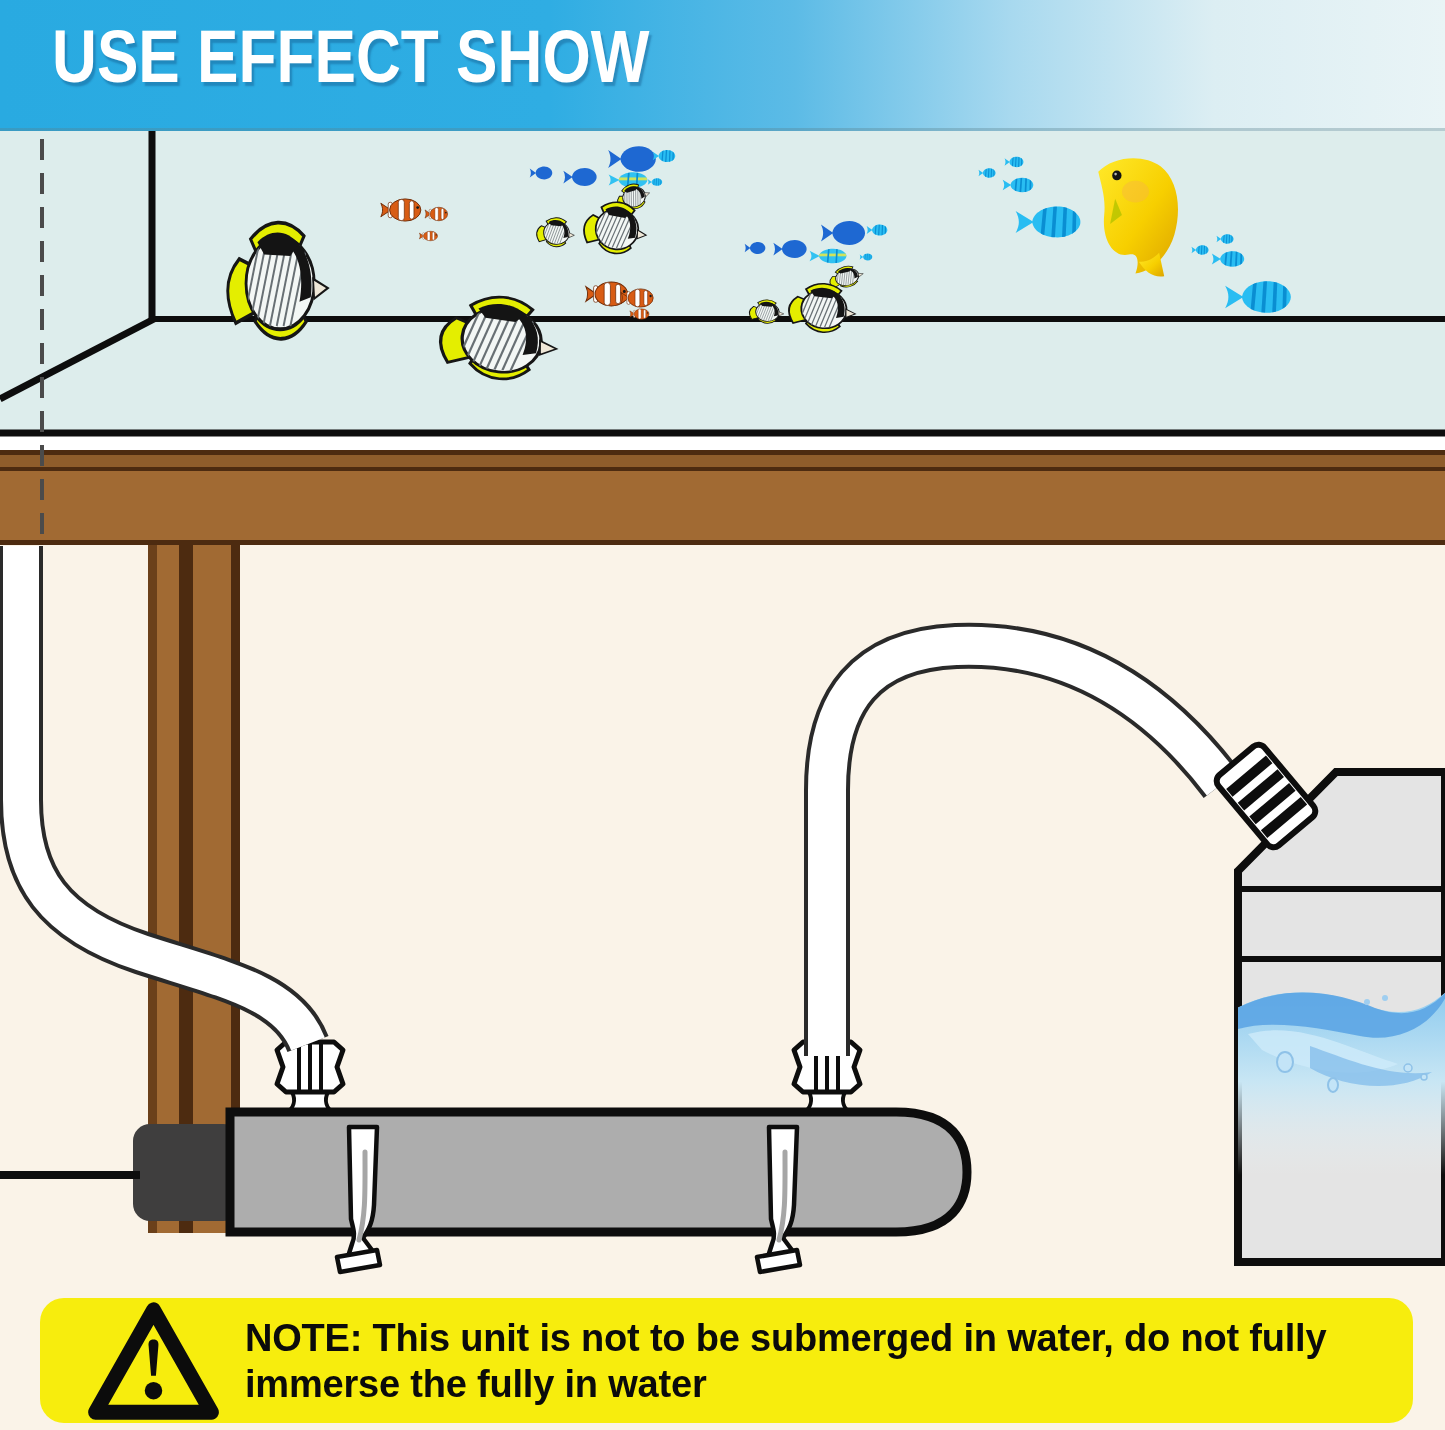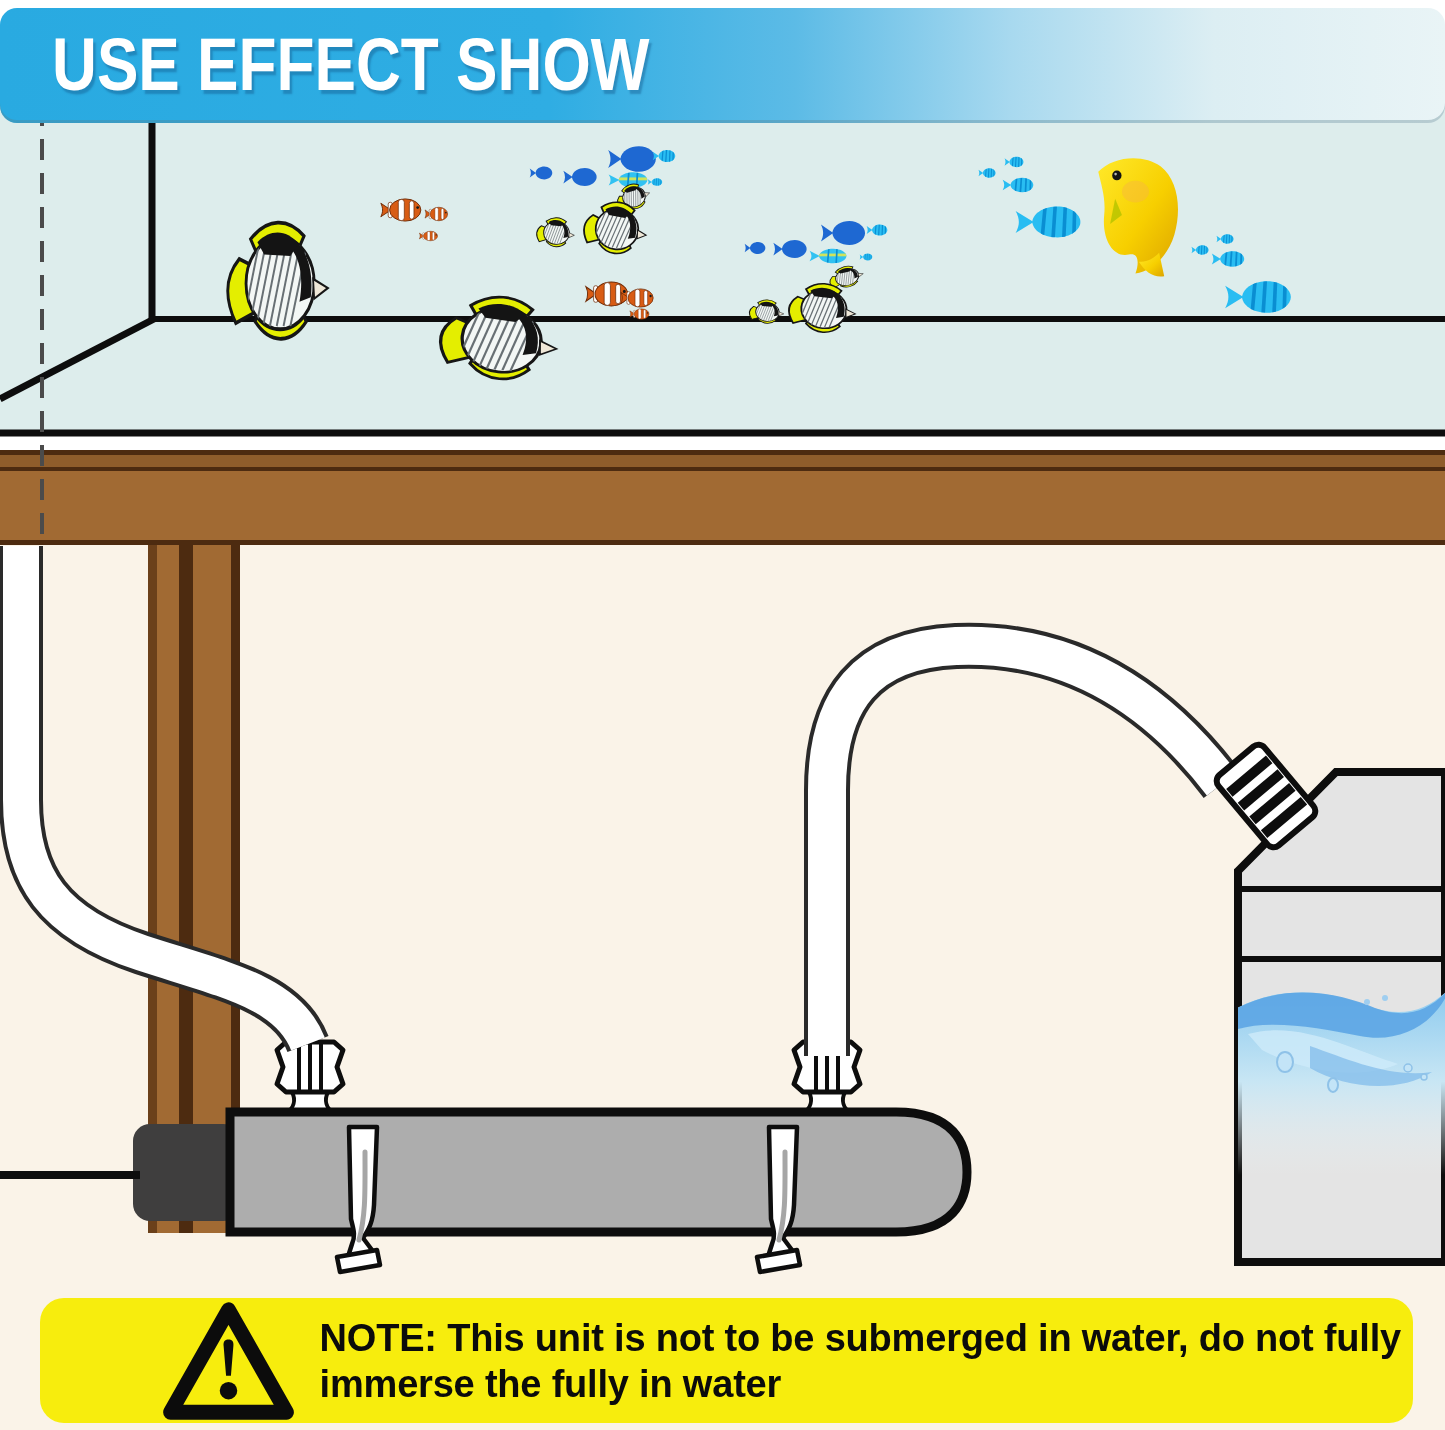--- a/index.html
+++ b/index.html
@@ -2,36 +2,35 @@
 <html style="--header-blue: #29aae1; --header-fade: #e9f4f6; --tank: #ddedec; --brown: #a16a33; --brown-dark: #4d2b10; --floor: #faf3e8; --gray: #adadad; --cap: #3f3e3e; --yellow: #f7ed0d; --bf-yellow: #e4ee00; --clown-orange: #d85c14; --blue-fish: #1e68d2; --cyan-fish: #29bdf2; --tang-yellow: #f7d600; --water-blue: #5aa4e4; --outline: #0d0d0d;"><head>
 <meta charset="utf-8">
 <style>
   html,body{margin:0;padding:0;background:#ffffff;}
   .page{
     position:relative;width:1445px;height:1430px;overflow:hidden;
     background:#ffffff;font-family:"Liberation Sans",sans-serif;
   }
   .scene-svg{position:absolute;left:0;top:0;}
   .header{
-    position:absolute;left:0;top:8px;width:1445px;height:115px;
+    position:absolute;left:0;top:0;width:1445px;height:131px;
     background:linear-gradient(90deg,var(--header-blue,#29aae1) 0%,#2fade3 38%,#5cbbe6 55%,#a8d9ef 70%,#dceef3 84%,var(--header-fade,#e9f4f6) 100%);
     box-shadow:inset 0 -3px 0 rgba(90,130,140,.35);
-    border-radius:17px;
   }
   .title{
     position:absolute;left:52px;top:14px;
     font-size:74px;font-weight:bold;color:#ffffff;
     letter-spacing:0px;white-space:nowrap;
     transform:scaleX(.84);transform-origin:left top;
     text-shadow:3px 4px 2px rgba(15,80,130,.38);
   }
   .note{
     position:absolute;left:40px;top:1298px;width:1373px;height:125px;
     background:var(--yellow,#f7ed0d);border-radius:24px;
-    display:flex;align-items:center;padding:12px;box-sizing:border-box;justify-content:flex-end;
+    display:flex;align-items:center;padding:0;box-sizing:border-box;
   }
   .note .tri{margin-left:46px;flex:0 0 auto;}
   .note .txt{
     margin-left:24px;color:#0b0b0b;font-weight:bold;
     font-size:38px;line-height:46px;letter-spacing:-.2px;
   }
 </style>
 </head>
 <body>
 

